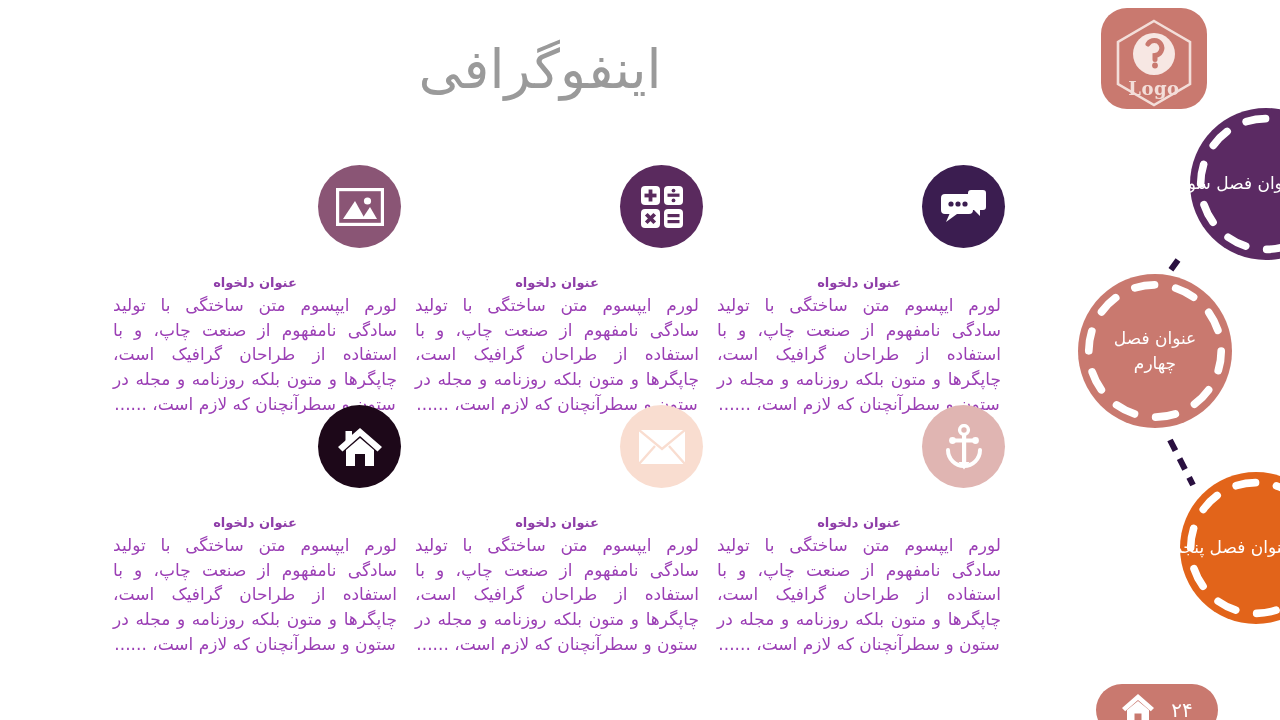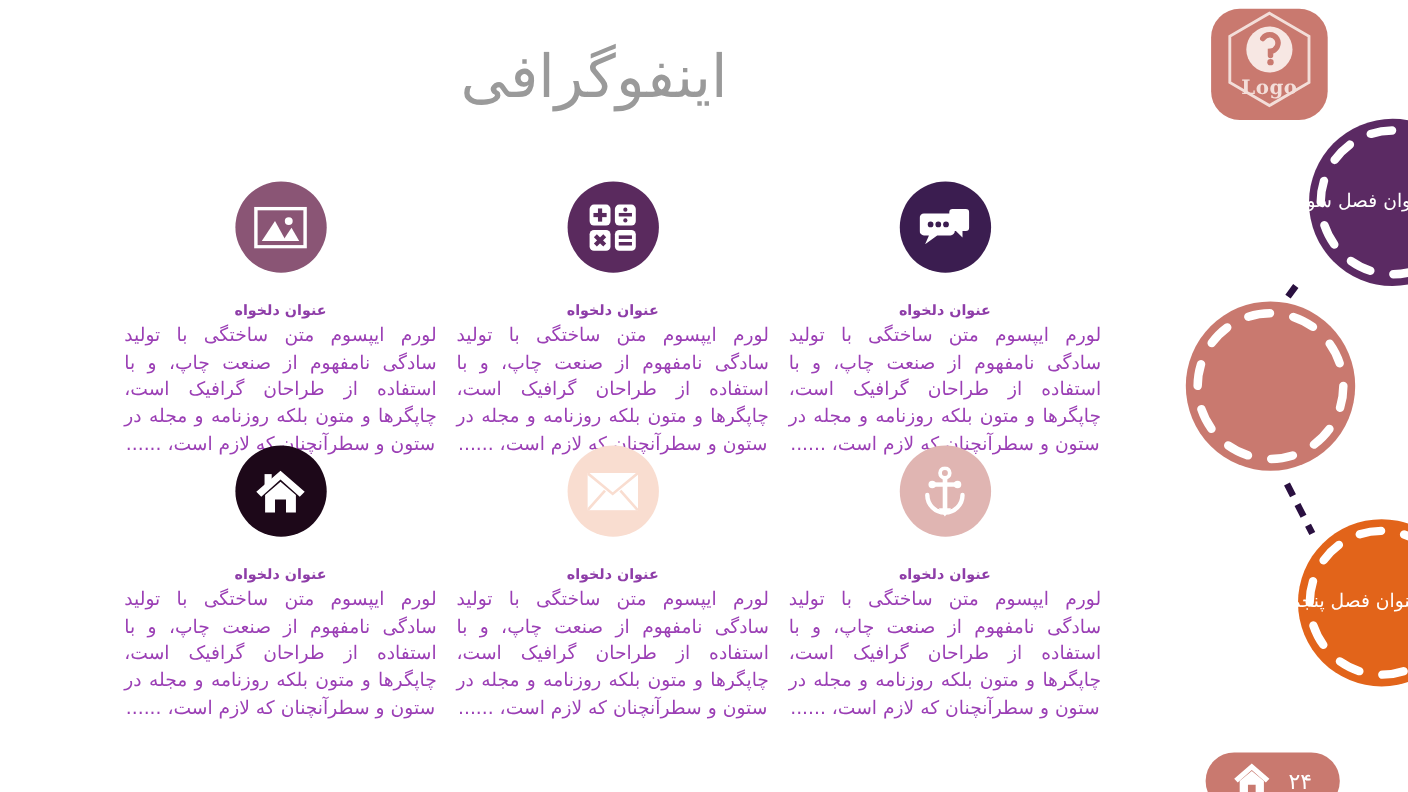--- a/index.html
+++ b/index.html
@@ -39,21 +39,21 @@
     display: grid;
     grid-template-columns: repeat(3, 292px);
     grid-template-rows: 240px 240px;
     column-gap: 10px;
     row-gap: 0px;
     direction: rtl;
   }
   .cell {
     display: flex;
     flex-direction: column;
-    align-items: center;
+    align-items: flex-start;
   }
   .icon-circle {
     width: 83px;
     height: 83px;
     border-radius: 50%;
     display: flex;
     align-items: center;
     justify-content: center;
     flex: 0 0 auto;
   }
@@ -83,21 +83,21 @@
 
   .logo-badge {
     position: absolute;
     top: 8px;
     left: 1101px;
     width: 106px;
     height: 101px;
     border-radius: 26px;
     background: #c9796f;
     display: flex;
-    align-items: flex-start;
+    align-items: flex-end;
     justify-content: center;
   }
   .logo-inner { position: relative; width: 92px; height: 92px; }
   .logo-text {
     position: absolute;
     left: 0; right: 0;
     bottom: 10px;
     text-align: center;
     color: #f3ded9;
     font-family: "DejaVu Serif", "Liberation Serif", serif;
@@ -314,20 +314,21 @@
   <svg class="dash-ring" viewBox="0 0 100 100">
     <circle cx="50" cy="50" r="43" fill="none" stroke="#ffffff" stroke-width="5" stroke-linecap="round" stroke-dasharray="13 14"></circle>
   </svg>
   <span class="label">عنوان فصل سوم</span>
 </div>
 
 <div class="bubble" id="bubble-4">
   <svg class="dash-ring" viewBox="0 0 100 100">
     <circle cx="50" cy="50" r="43" fill="none" stroke="#ffffff" stroke-width="5" stroke-linecap="round" stroke-dasharray="13 14"></circle>
   </svg>
+  <span class="label">عنوان فصل چهارم</span>
 </div>
 
 <div class="bubble" id="bubble-5">
   <svg class="dash-ring" viewBox="0 0 100 100">
     <circle cx="50" cy="50" r="43" fill="none" stroke="#ffffff" stroke-width="5" stroke-linecap="round" stroke-dasharray="13 14"></circle>
   </svg>
   <span class="label">عنوان فصل پنجم</span>
 </div>
 
 <div class="page-pill">

